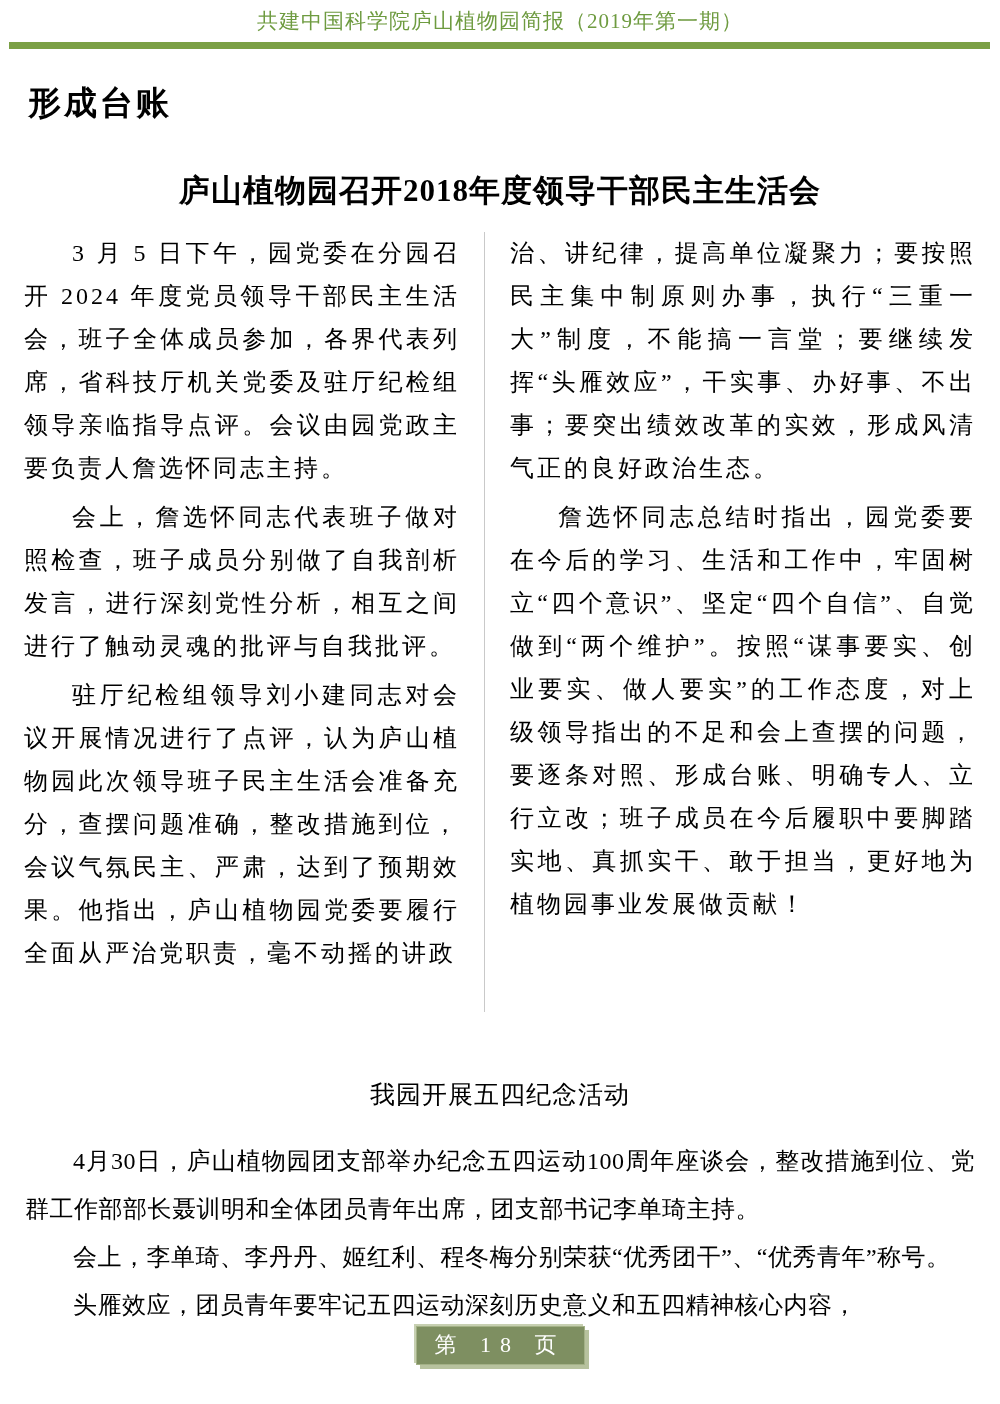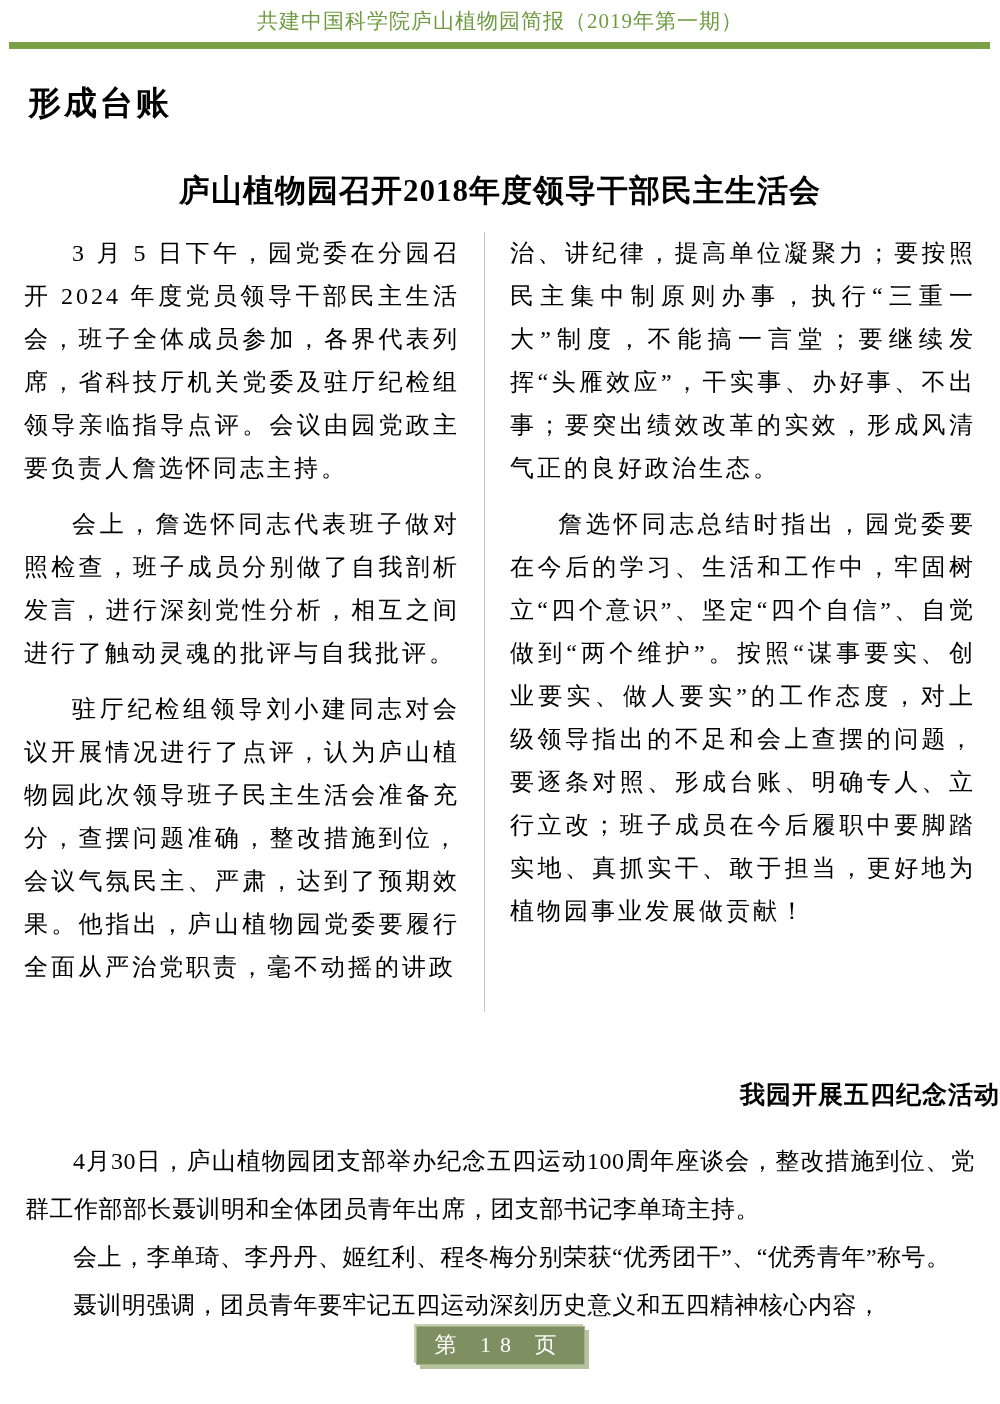--- a/index.html
+++ b/index.html
@@ -62,29 +62,29 @@
     padding-left: 25px;
   }
   .body-par {
     margin: 0;
     font-size: 24px;
     line-height: 43px;
     letter-spacing: 3px;
     text-align: justify;
     text-indent: 2em;
   }
-  .body-par + .body-par { margin-top: 13px; }
+  .body-par + .body-par { margin-top: 6px; }
   .body-par.continuation { text-indent: 0; }
 
   
   .article2-title {
     margin-top: 66px;
-    text-align: right;
+    text-align: center;
     font-size: 25px;
-    font-weight: bold;
+    font-weight: normal;
     font-family: "Liberation Sans", sans-serif;
     letter-spacing: 1px;
   }
   .article2-body {
     margin: 26px 25px 0 25px;
   }
   .wide-par {
     margin: 0;
     font-size: 24px;
     line-height: 48px;
@@ -138,18 +138,18 @@
     <p class="body-par continuation">治、讲纪律，提高单位凝聚力；要按照民主集中制原则办事，执行“三重一大”制度，不能搞一言堂；要继续发挥“头雁效应”，干实事、办好事、不出事；要突出绩效改革的实效，形成风清气正的良好政治生态。</p>
     <p class="body-par">詹选怀同志总结时指出，园党委要在今后的学习、生活和工作中，牢固树立“四个意识”、坚定“四个自信”、自觉做到“两个维护”。按照“谋事要实、创业要实、做人要实”的工作态度，对上级领导指出的不足和会上查摆的问题，要逐条对照、形成台账、明确专人、立行立改；班子成员在今后履职中要脚踏实地、真抓实干、敢于担当，更好地为植物园事业发展做贡献！</p>
   </div>
 </div>
 
 <div class="article2-title">我园开展五四纪念活动</div>
 
 <div class="article2-body">
   <p class="wide-par">4月30日，庐山植物园团支部举办纪念五四运动100周年座谈会，整改措施到位、党群工作部部长聂训明和全体团员青年出席，团支部书记李单琦主持。</p>
   <p class="wide-par">会上，李单琦、李丹丹、姬红利、程冬梅分别荣获“优秀团干”、“优秀青年”称号。</p>
-  <p class="wide-par">聂训明强调，团员青年要牢记五四运动深刻历史意义和五四精神核心内容，</p>
+  <p class="wide-par">头雁效应，团员青年要牢记五四运动深刻历史意义和五四精神核心内容，</p>
 </div>
 
 <div class="footer">
   <span class="footer-box">第 18 页</span>
 </div>
 
 </body></html>

